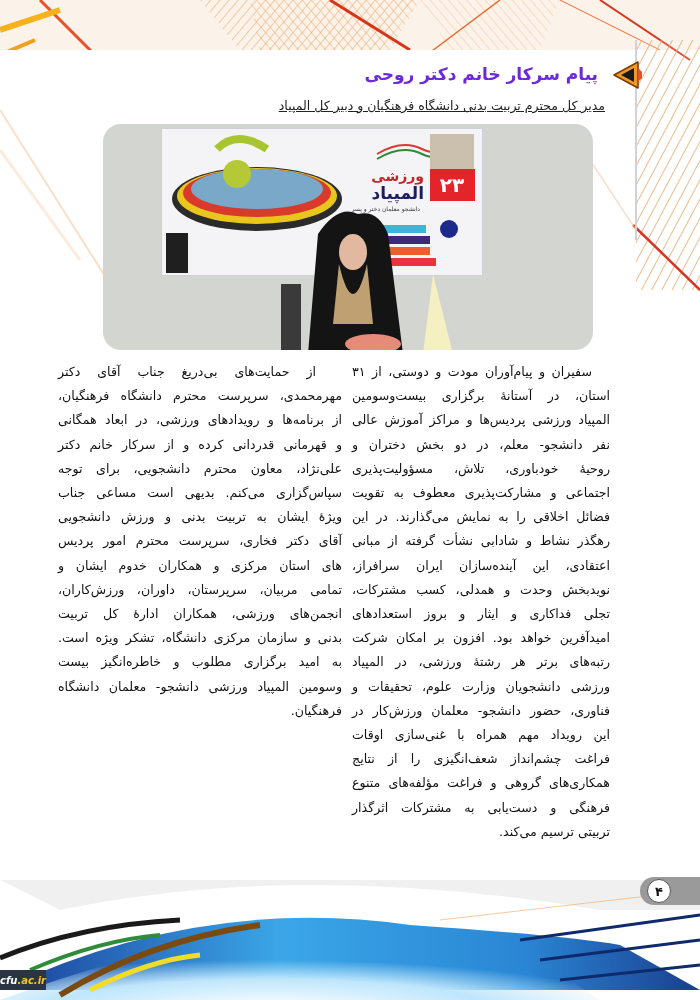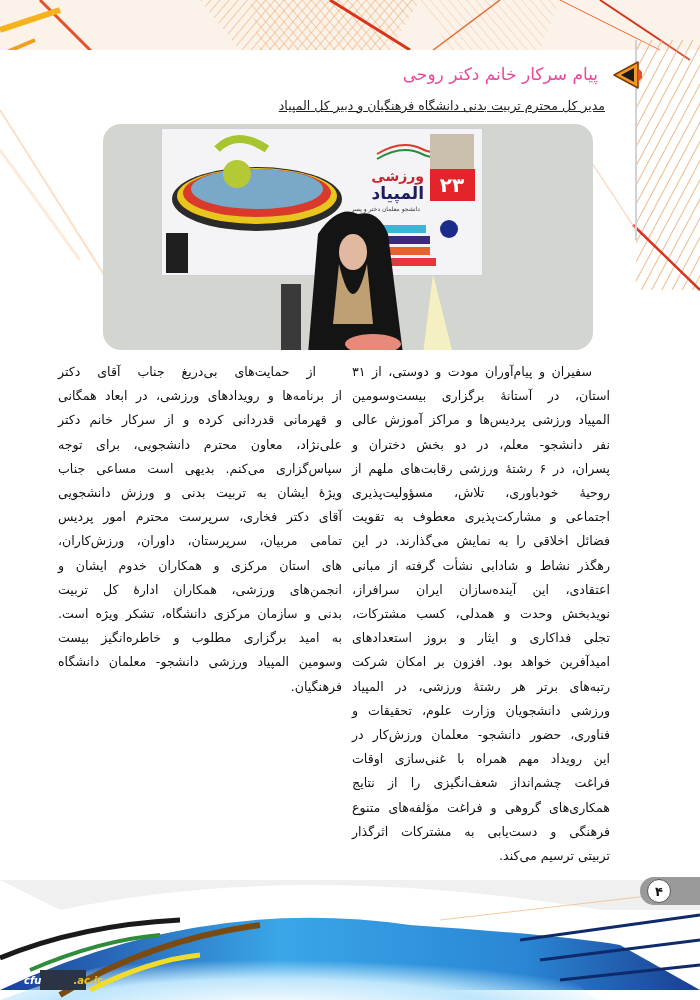--- a/index.html
+++ b/index.html
@@ -6,22 +6,22 @@
     body {
       width: 700px; height: 1000px; position: relative; overflow: hidden;
       background: #ffffff;
       font-family: "DejaVu Sans", sans-serif;
     }
     .bg-top { position: absolute; left: 0; top: 0; width: 700px; height: 420px; }
     .bg-bottom { position: absolute; left: 0; top: 880px; width: 700px; height: 120px; }
     .title-icon { position: absolute; right: 58px; top: 58px; width: 34px; height: 34px; }
     .page-title {
       position: absolute; right: 102px; top: 64px; direction: rtl;
-      font-family: "DejaVu Sans", sans-serif; font-weight: normal;
-      font-size: 17px; color: #ec4899; white-space: nowrap;
+      font-family: "DejaVu Sans", sans-serif; font-weight: bold;
+      font-size: 17px; color: #6d28d9; white-space: nowrap;
     }
     .subtitle {
       position: absolute; right: 95px; top: 98px; direction: rtl;
       font-family: "DejaVu Sans", sans-serif;
       font-size: 12.5px; color: #222; white-space: nowrap; text-decoration: underline;
     }
     .photo {
       position: absolute; left: 103px; top: 124px; width: 490px; height: 226px;
       border-radius: 18px; overflow: hidden; background: #d2d5d0;
     }
@@ -44,23 +44,23 @@
     }
     .page-num {
       position: absolute; left: 647px; top: 879px; width: 22px; height: 22px;
       border-radius: 50%; background: #fff; border: 1px solid #555;
       display: flex; align-items: center; justify-content: center;
       font-family: "DejaVu Sans", sans-serif; font-weight: bold; font-size: 13px; color: #111;
     }
     .watermark {
       position: absolute; left: 0; top: 970px; width: 46px; height: 20px;
       background: #2a3442; color: #fff; display: flex; align-items: center; justify-content: center;
-      font-family: "DejaVu Sans", sans-serif; font-weight: bold; font-style: italic; font-size: 10px; margin-left: 40px;
-    }
-    .watermark .ac { color: #f1c232; padding-left: 32px; }
+      font-family: "DejaVu Sans", sans-serif; font-weight: bold; font-style: italic; font-size: 10px;
+    }
+    .watermark .ac { color: #f1c232; }
   </style>
 </head>
 <body>
 
 <svg class="bg-top" viewBox="0 0 700 420">
   <defs>
     <pattern id="hatch" width="7" height="7" patternUnits="userSpaceOnUse" patternTransform="rotate(40)">
       <line x1="0" y1="0" x2="0" y2="7" stroke="#eea05a" stroke-width="1.3"></line>
     </pattern>
     <pattern id="hatch2" width="7" height="7" patternUnits="userSpaceOnUse" patternTransform="rotate(-40)">
@@ -138,49 +138,49 @@
     <path d="M330 150 L340 190 L350 230 L320 230 Z" fill="#f4f0c2"></path>
     <ellipse cx="270" cy="220" rx="28" ry="10" fill="#e68a7a"></ellipse>
   </svg>
 </div>
 
 <div class="col col-right">
   <span class="line" style="padding-right:18px">سفیران و پیام‌آوران مودت و دوستی، از ۳۱</span>
   <span class="line">استان، در آستانهٔ برگزاری بیست‌وسومین</span>
   <span class="line">المپیاد ورزشی پردیس‌ها و مراکز آموزش عالی</span>
   <span class="line">نفر دانشجو- معلم، در دو بخش دختران و</span>
-  <span class="line">پسران، در ۶ رشتهٔ ورزشی رقابت‌های ملهم از</span>
   <span class="line">روحیهٔ خودباوری، تلاش، مسؤولیت‌پذیری</span>
   <span class="line">اجتماعی و مشارکت‌پذیری معطوف به تقویت</span>
   <span class="line">فضائل اخلاقی را به نمایش می‌گذارند. در این</span>
   <span class="line">رهگذر نشاط و شادابی نشأت گرفته از مبانی</span>
   <span class="line">اعتقادی، این آینده‌سازان ایران سرافراز،</span>
   <span class="line">نویدبخش وحدت و همدلی، کسب مشترکات،</span>
   <span class="line">تجلی فداکاری و ایثار و بروز استعدادهای</span>
   <span class="line">امیدآفرین خواهد بود. افزون بر امکان شرکت</span>
   <span class="line">رتبه‌های برتر هر رشتهٔ ورزشی، در المپیاد</span>
   <span class="line">ورزشی دانشجویان وزارت علوم، تحقیقات و</span>
   <span class="line">فناوری، حضور دانشجو- معلمان ورزش‌کار در</span>
   <span class="line">این رویداد مهم همراه با غنی‌سازی اوقات</span>
   <span class="line">فراغت چشم‌انداز شعف‌انگیزی را از نتایج</span>
   <span class="line">همکاری‌های گروهی و فراغت مؤلفه‌های متنوع</span>
   <span class="line">فرهنگی و دست‌یابی به مشترکات اثرگذار</span>
   <span class="line last">تربیتی ترسیم می‌کند.</span>
 </div>
 
 <div class="col col-left">
   <span class="line" style="padding-right:26px">از حمایت‌های بی‌دریغ جناب آقای دکتر</span>
+  <span class="line">مهرمحمدی، سرپرست محترم دانشگاه فرهنگیان،</span>
   <span class="line">از برنامه‌ها و رویدادهای ورزشی، در ابعاد همگانی</span>
   <span class="line">و قهرمانی قدردانی کرده و از سرکار خانم دکتر</span>
   <span class="line">علی‌نژاد، معاون محترم دانشجویی، برای توجه</span>
   <span class="line">سپاس‌گزاری می‌کنم. بدیهی است مساعی جناب</span>
   <span class="line">ویژهٔ ایشان به تربیت بدنی و ورزش دانشجویی</span>
   <span class="line">آقای دکتر فخاری، سرپرست محترم امور پردیس</span>
+  <span class="line">های استان مرکزی و همکاران خدوم ایشان و</span>
   <span class="line">تمامی مربیان، سرپرستان، داوران، ورزش‌کاران،</span>
-  <span class="line">های استان مرکزی و همکاران خدوم ایشان و</span>
   <span class="line">انجمن‌های ورزشی، همکاران ادارهٔ کل تربیت</span>
   <span class="line">بدنی و سازمان مرکزی دانشگاه، تشکر ویژه است.</span>
   <span class="line">به امید برگزاری مطلوب و خاطره‌انگیز بیست</span>
   <span class="line">وسومین المپیاد ورزشی دانشجو- معلمان دانشگاه</span>
   <span class="line last">فرهنگیان.</span>
 </div>
 
 <svg class="bg-bottom" viewBox="0 0 700 120">
   <defs>
     <linearGradient id="blueGrad" x1="0" y1="0" x2="1" y2="0">

